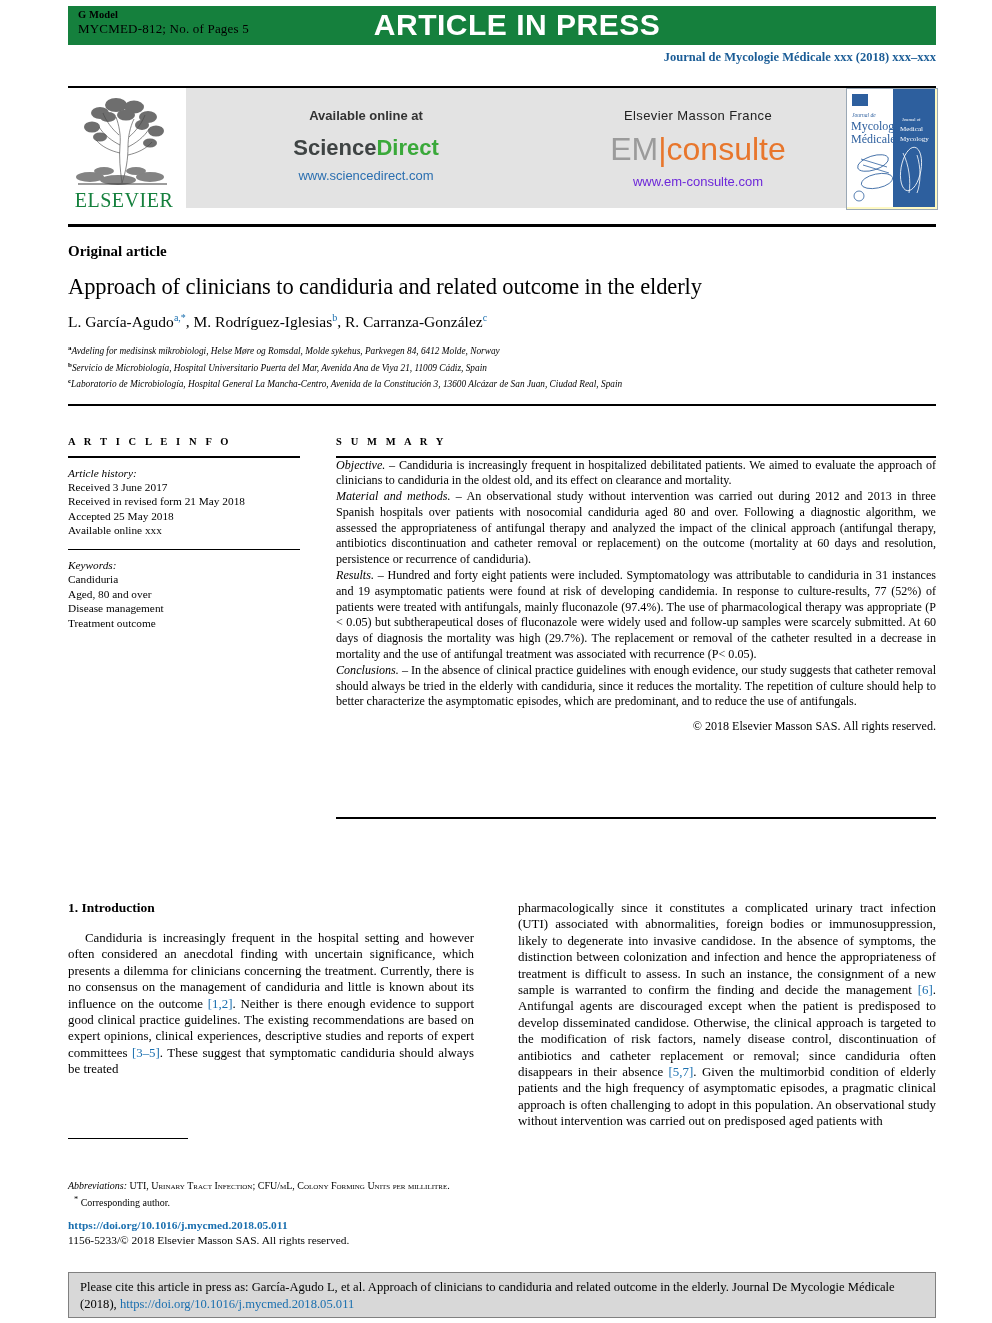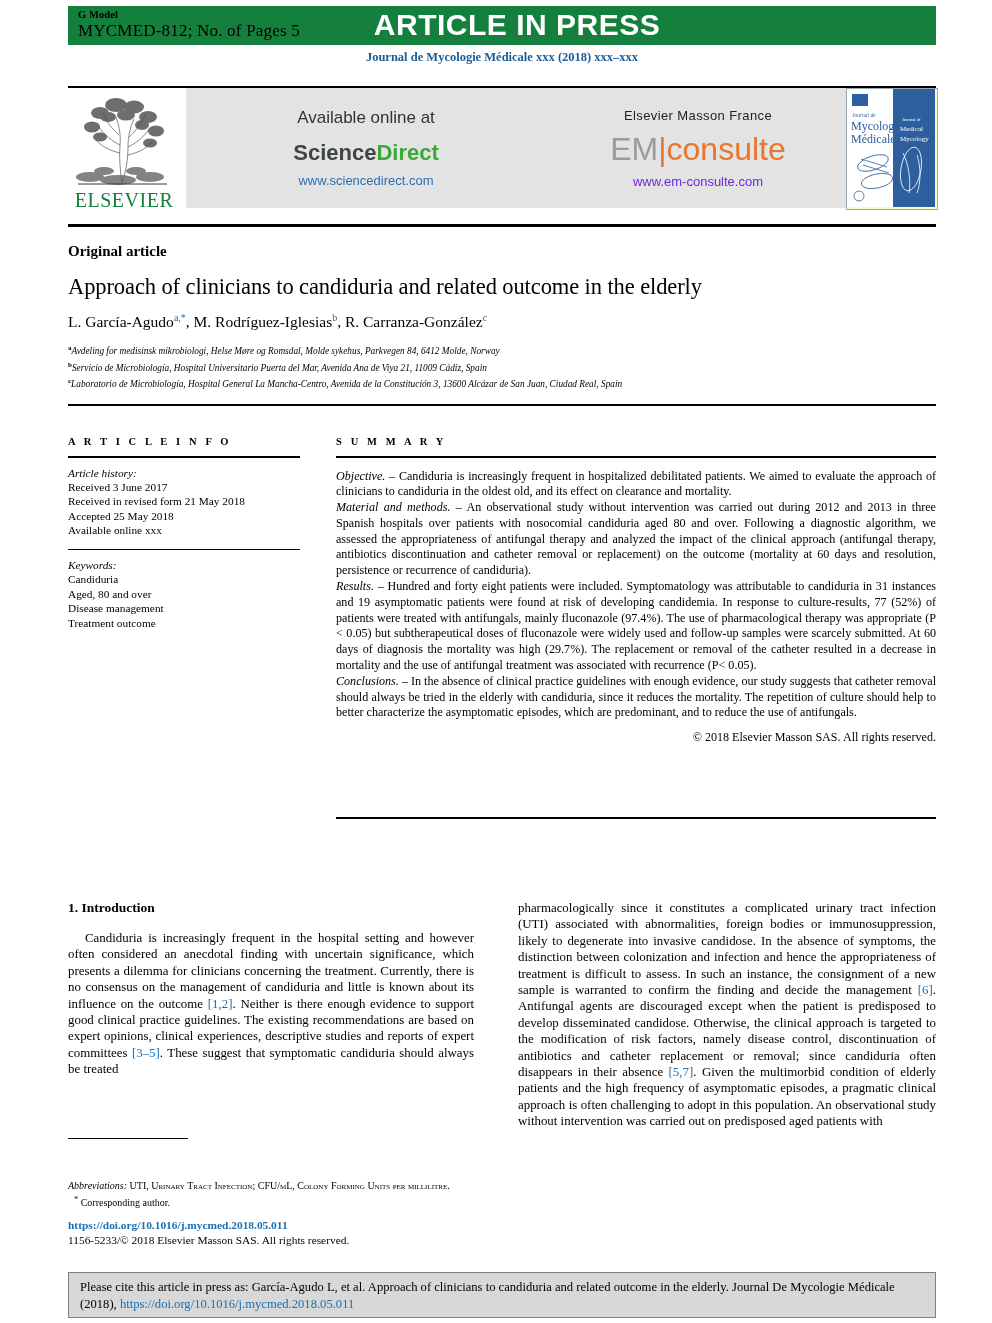--- a/index.html
+++ b/index.html
@@ -28,41 +28,41 @@
     left: 10px; top: 3px;
     font-family: "Liberation Serif", serif;
     font-weight: bold;
     font-size: 10.5px;
     letter-spacing: .1px;
   }
   .banner-mycmed {
     position: absolute;
     left: 10px; top: 15px;
     font-family: "Liberation Serif", serif;
-    font-size: 17px;
+    font-size: 13px;
     letter-spacing: .2px;
   }
   .banner-title {
     position: absolute;
     left: 0; right: 0; top: 2px;
     text-align: center;
     color: #ffffff;
     font-family: "Liberation Sans", sans-serif;
     font-weight: bold;
     font-size: 30px;
     letter-spacing: .5px;
     padding-left: 30px;
   }
 
   
   .journal-line {
     position: absolute;
     left: 68px; top: 50px;
     width: 868px;
-    text-align: center;
+    text-align: right;
     color: #1a5c96;
     font-family: "Liberation Serif", serif;
     font-weight: bold;
     font-size: 12.5px;
   }
 
   .rule-top {
     position: absolute;
     left: 68px; top: 86px;
     width: 868px; height: 2px;
@@ -103,22 +103,23 @@
     background: #e3e3e3;
   }
   .sd-block {
     position: absolute;
     left: 118px; top: 20px;
     width: 360px;
     text-align: center;
   }
   .sd-avail {
     font-family: "Liberation Sans", sans-serif;
-    font-size: 17px;
+    font-size: 13px;
     color: #333333;
+    font-weight: bold;
   }
   .sd-logo {
     margin-top: 12px;
     font-family: "Liberation Sans", sans-serif;
     font-weight: bold;
     font-size: 22px;
   }
   .sd-science { color: #3f4444; }
   .sd-direct { color: #3aa93a; }
   .sd-url {
@@ -240,21 +241,21 @@
     font-size: 11.3px;
     line-height: 14.4px;
   }
   .info-block .lbl { font-style: italic; }
   .info-rule {
     height: 1.5px;
     background: #000000;
     margin-top: 11px;
   }
   .sum-body {
-    margin-top: 11px;
+    margin-top: 0;
     font-family: "Liberation Serif", serif;
     font-size: 12.1px;
     line-height: 15.8px;
     text-align: justify;
   }
   .sum-body p { margin: 0; }
   .sum-body .lead { font-style: italic; }
   .copyright {
     margin-top: 9px;
     text-align: right;

